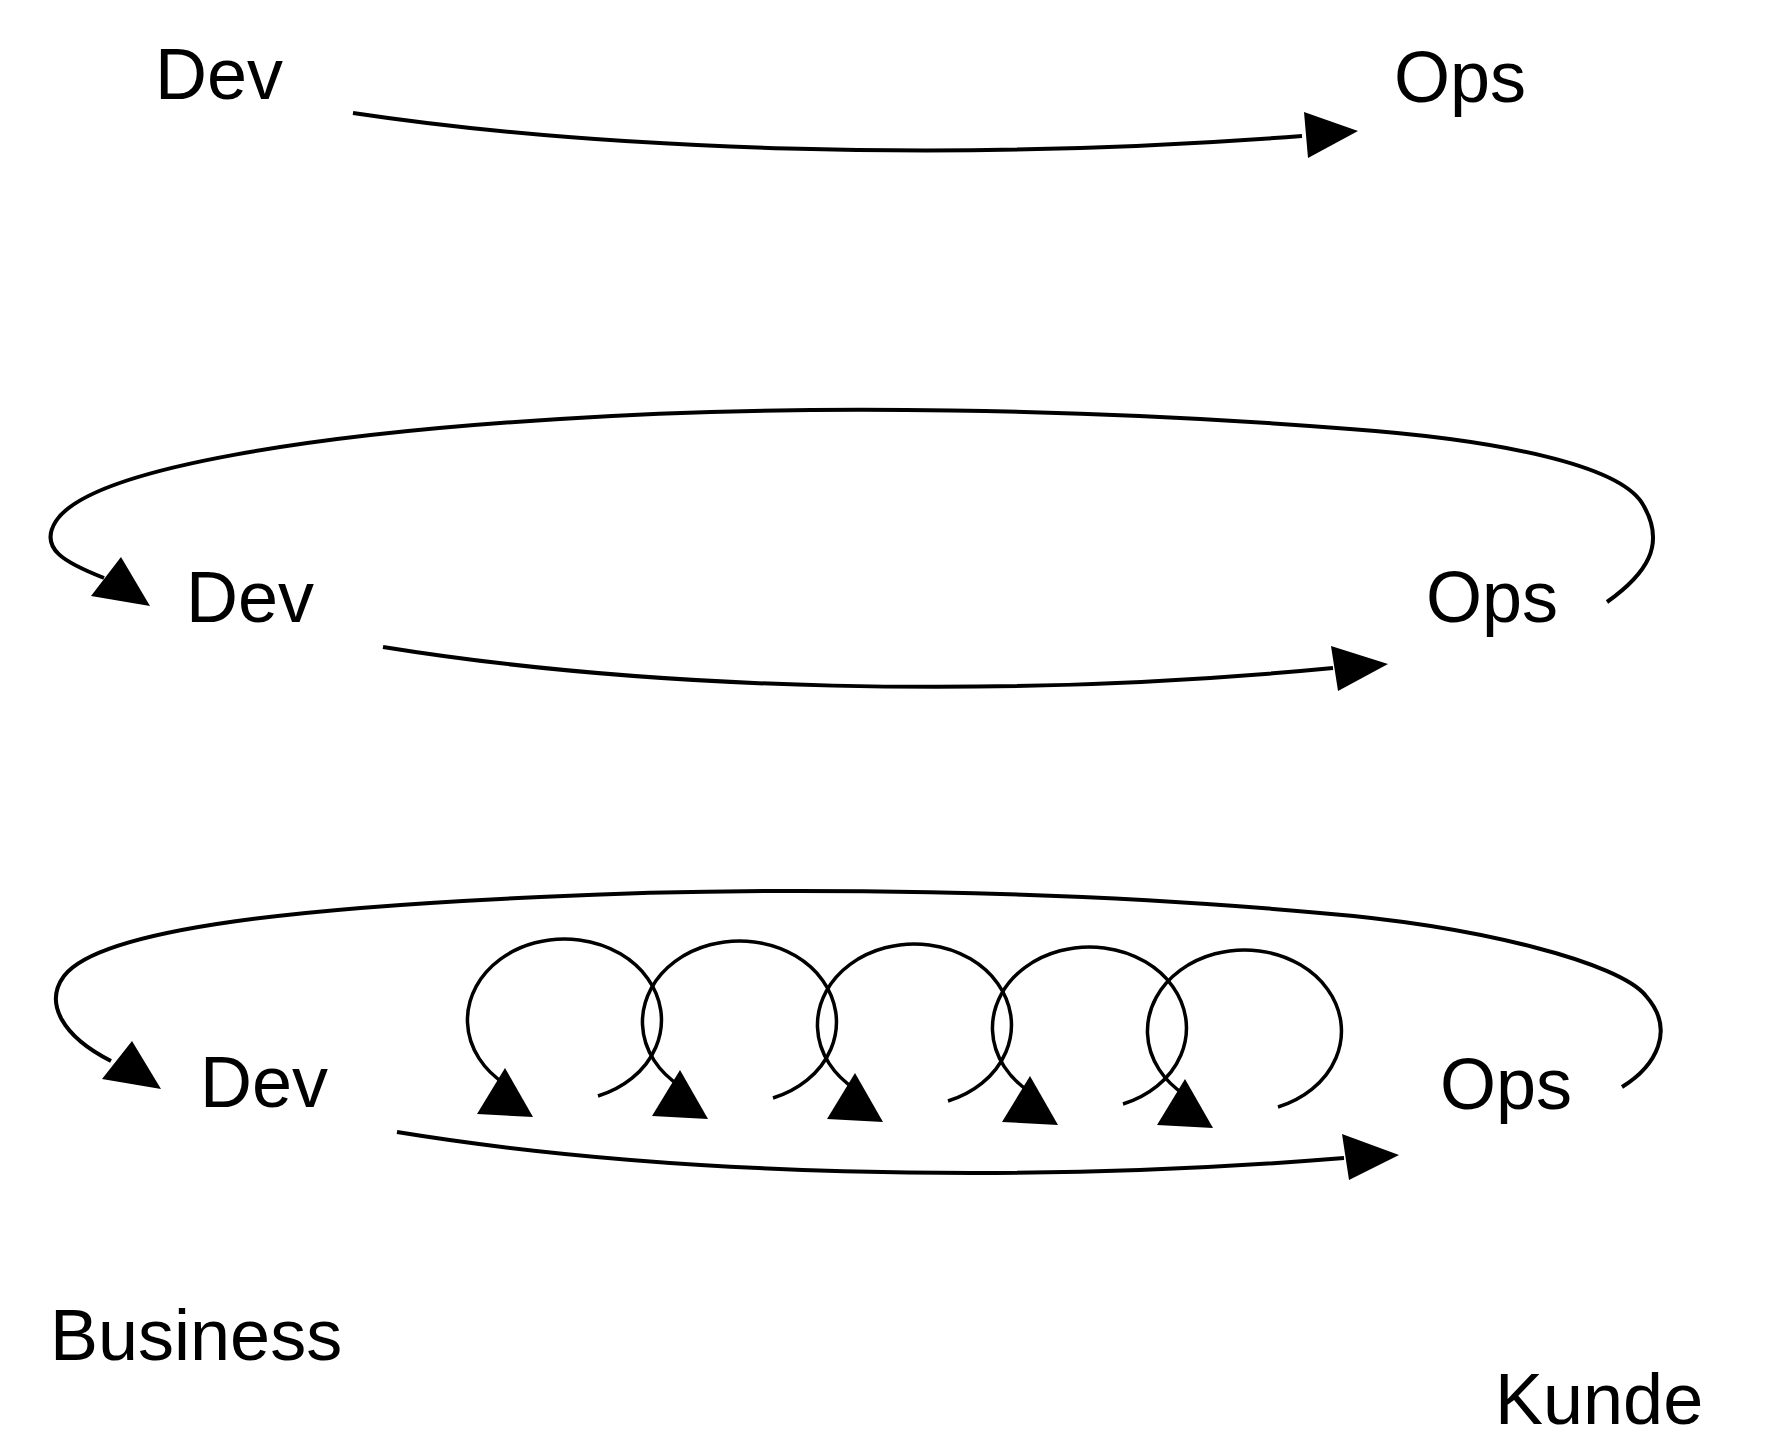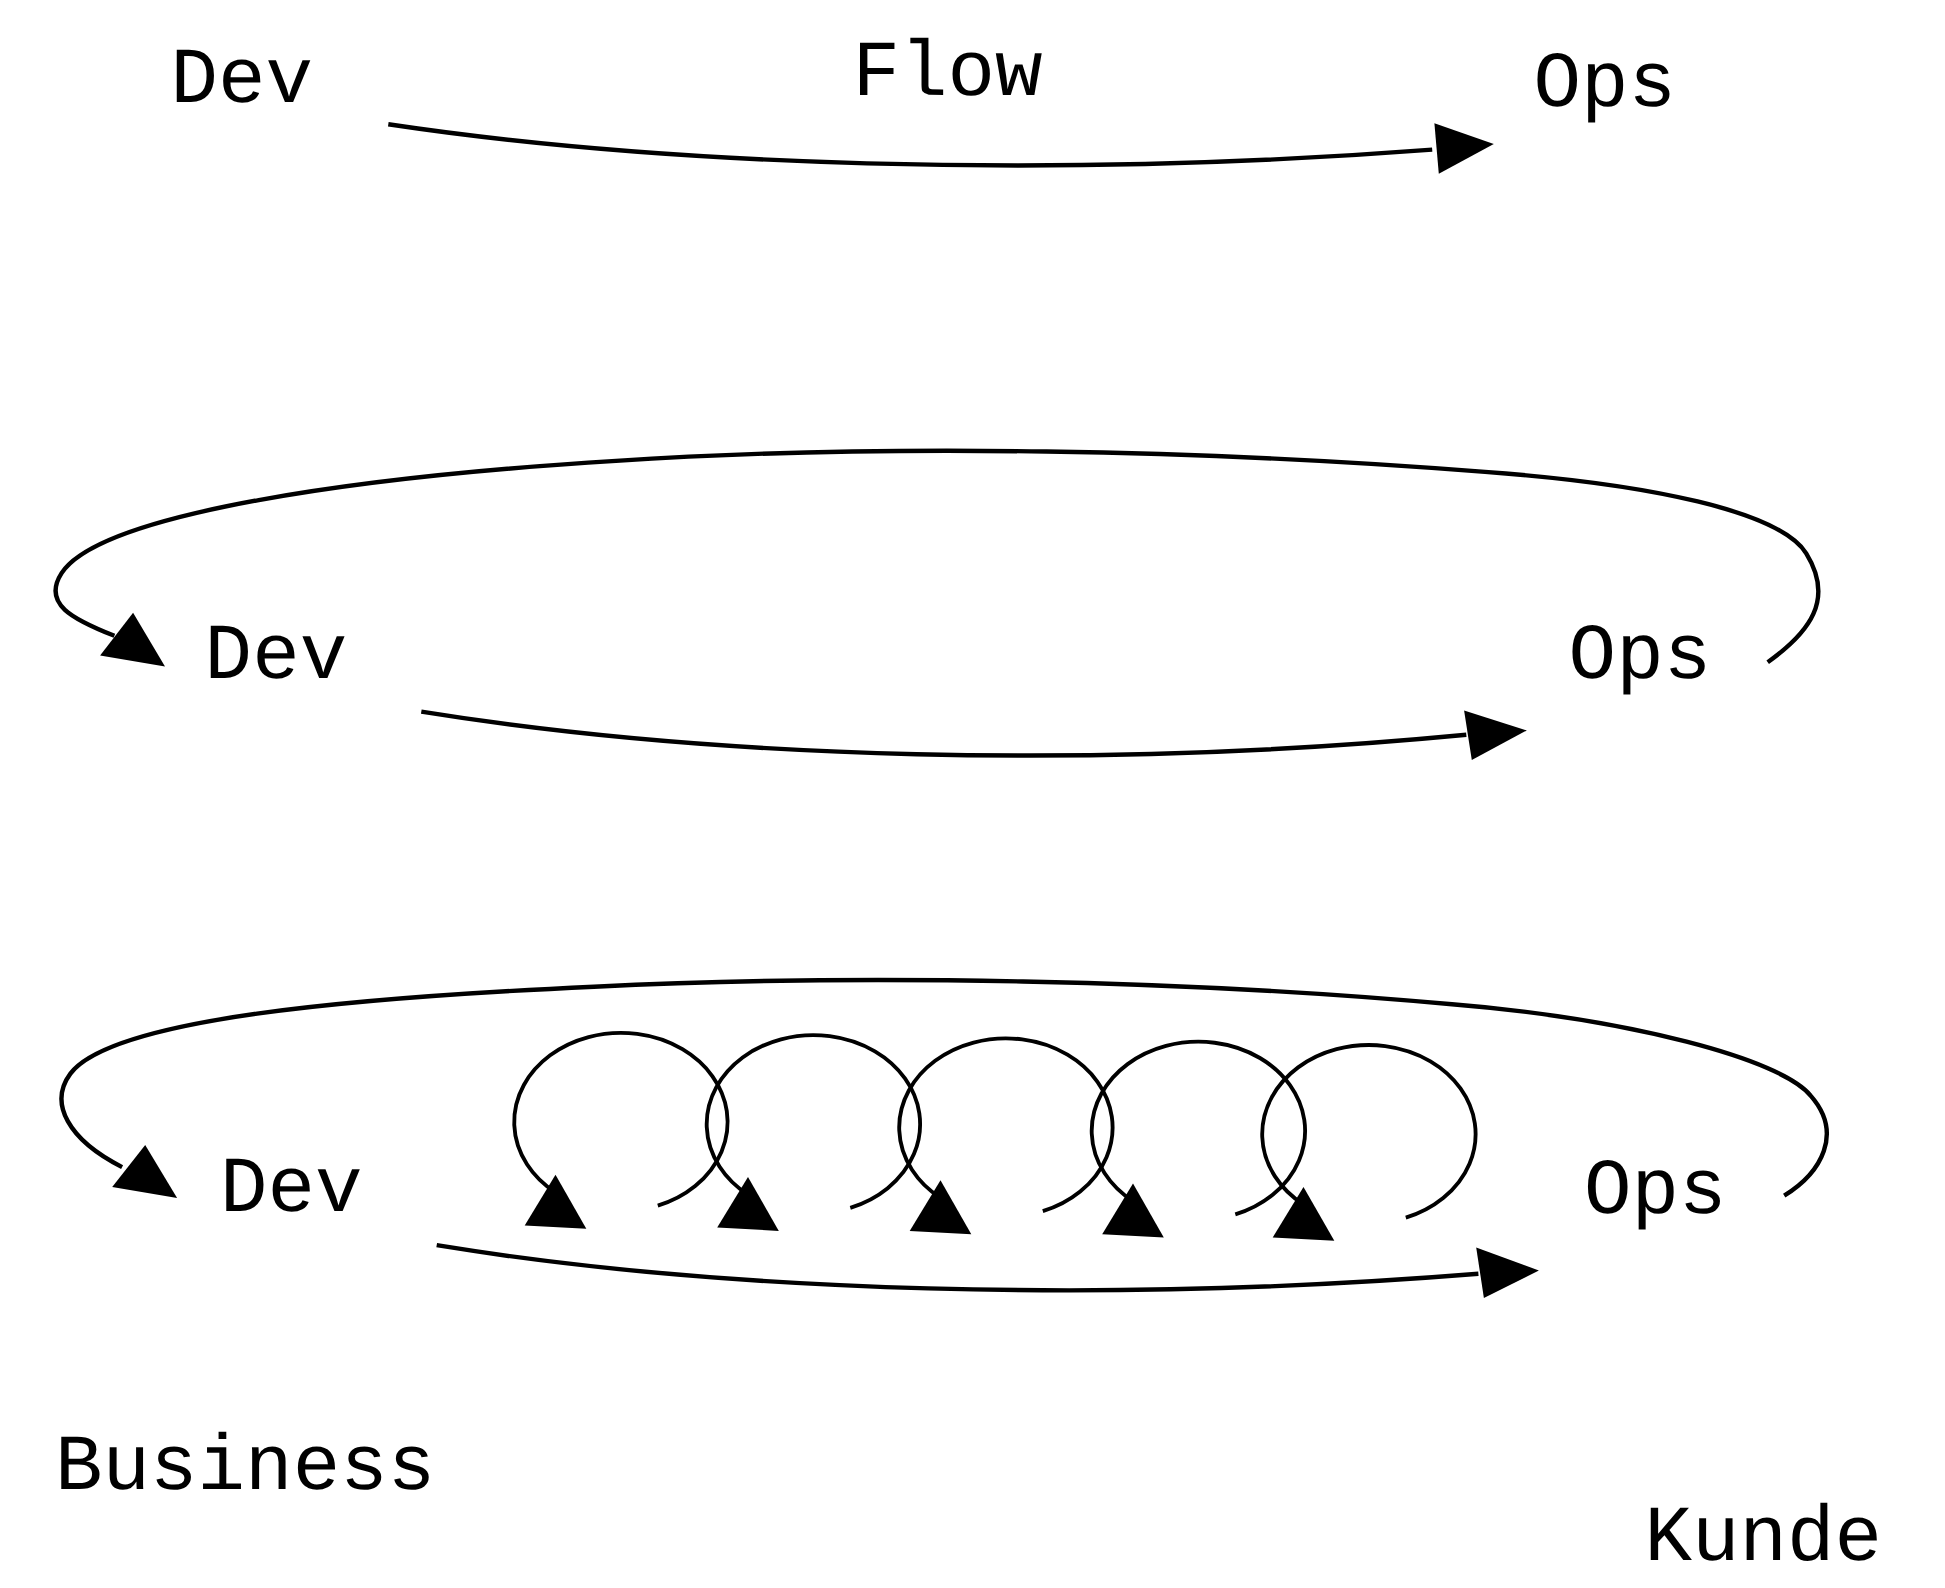--- a/index.html
+++ b/index.html
@@ -6,21 +6,21 @@
     margin: 0;
     padding: 0;
     background: #ffffff;
   }
   .canvas {
     position: relative;
     width: 1768px;
     height: 1444px;
     background: #ffffff;
     overflow: hidden;
-    font-family: Liberation Mono, monospace;
+    font-family: Liberation Sans, sans-serif;
   }
   .strokes {
     position: absolute;
     left: 0;
     top: 0;
     width: 1768px;
     height: 1444px;
   }
   .strokes path {
     fill: none;
@@ -95,21 +95,20 @@
       <polygon points="1185,1079 1157,1125 1213,1128"></polygon>
     </g>
 
     <g>
       <path d="M 397 1132 C 660 1175, 1010 1185, 1344 1158"></path>
       <polygon points="1399,1155 1342,1134 1349,1180"></polygon>
     </g>
   </svg>
 
   <div class="label" style="left:155px; top:38px;">Dev</div>
-  <div class="label" style="left:775px; top:31px;">Flow</div>
   <div class="label" style="left:1394px; top:41px;">Ops</div>
 
   <div class="label" style="left:186px; top:561px;">Dev</div>
   <div class="label" style="left:1426px; top:561px;">Ops</div>
 
   <div class="label" style="left:200px; top:1046px;">Dev</div>
   <div class="label" style="left:1440px; top:1048px;">Ops</div>
 
   <div class="label" style="left:50px; top:1299px;">Business</div>
   <div class="label" style="left:1495px; top:1363px;">Kunde</div>

